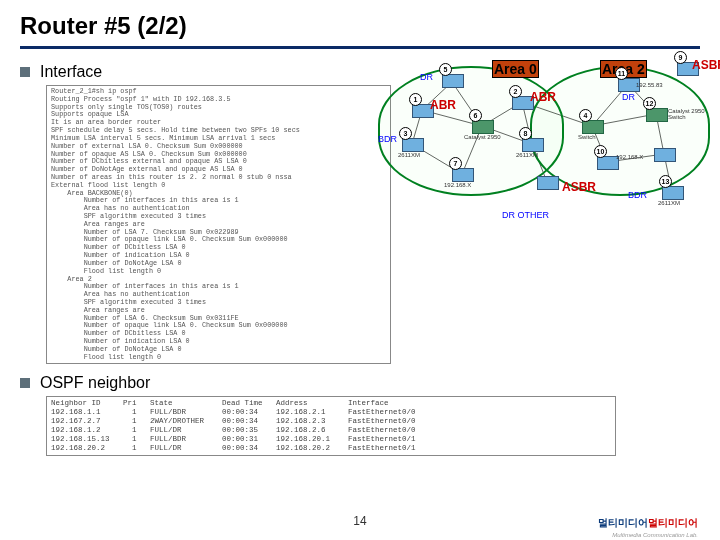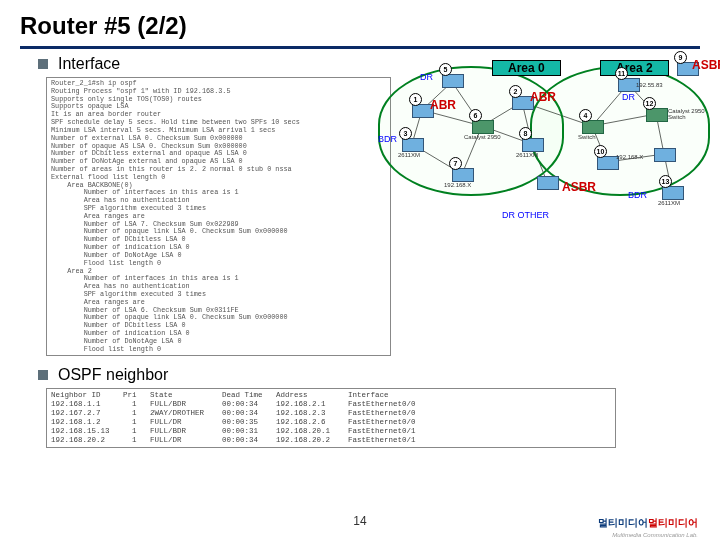--- a/index.html
+++ b/index.html
@@ -1,33 +1,33 @@
 <!DOCTYPE html>
 <html><head>
 <meta charset="utf-8">
 <style>
   html,body{margin:0;padding:0;font-family:Verdana,Arial,sans-serif;background:#fff;color:#000}
   .slide{position:relative;width:720px;height:540px;box-sizing:border-box;padding:8px 20px 20px 20px;overflow:hidden}
-  .title{font-size:24px;font-weight:bold;border-bottom:3px solid #0a2a66;padding:4px 0 6px 0;margin-bottom:6px}
-  .bullet{display:flex;align-items:flex-start;gap:10px;margin:6px 0 4px 18px}
+  .title{font-size:24px;font-weight:bold;border-bottom:3px solid #0a2a66;padding:4px 0 6px 0;margin-bottom:14px}
+  .bullet{display:flex;align-items:flex-start;gap:10px;margin:6px 0 4px 0}
   .sq{width:10px;height:10px;background:#5d6f7a;margin-top:4px;flex:0 0 auto}
   .bullet-txt{font-size:16px}
   .term-box{margin:2px 0 10px 26px;border:1px solid #888;background:#fff;width:335px;font-family:Liberation Mono, monospace;font-size:6.8px;line-height:1.15;padding:2px 4px;color:#555;white-space:pre}
   .neighbor-box{margin:2px 0 0 26px;border:1px solid #888;background:#fff;width:560px;font-family:"Courier New",monospace;font-size:7.5px;line-height:1.2;padding:2px 4px;color:#444;white-space:pre}
   .page-num{position:absolute;bottom:12px;left:0;right:0;text-align:center;font-size:12px;color:#333}
   .footer-logo{position:absolute;bottom:10px;right:22px;font-size:10px;font-weight:bold;color:#0a3a7a}
   .footer-logo span{color:#c00}
   .footer-sub{position:absolute;bottom:2px;right:22px;font-size:6px;color:#999;font-style:italic}
 
   
   .topo{position:absolute;top:54px;left:372px;width:336px;height:170px;font-size:7px}
   .area{position:absolute;border:2px solid #008020;border-radius:50% / 45%;background:rgba(0,255,0,0.02)}
   .area0{left:6px;top:12px;width:182px;height:126px}
   .area2{left:158px;top:12px;width:176px;height:126px}
-  .area-lbl{position:absolute;border:1px solid #000;background:#14b8a6;padding:0 15px;font-weight:bold;font-size:12px}
+  .area-lbl{position:absolute;border:1px solid #000;background:#c2410c;padding:0 1px;font-weight:bold;font-size:14px}
   .lbl-a0{top:6px;left:120px}
   .lbl-a2{top:6px;left:228px}
   .node{position:absolute;text-align:center}
   .router{width:20px;height:12px;background:#6fb0df;border:1px solid #357;display:block}
   .switch{width:20px;height:12px;background:#4c966a;border:1px solid #264;display:block}
   .id-badge{position:absolute;top:-11px;left:-3px;width:11px;height:11px;border-radius:50%;background:#fff;border:1px solid #000;font-size:7px;line-height:11px;text-align:center;font-weight:bold}
   .redtxt{color:#c00;font-weight:bold;position:absolute;font-size:12px}
   .bluetxt{color:#00f;font-weight:normal;position:absolute;font-size:9px}
   .smalllbl{position:absolute;font-size:6px;color:#333}
   svg.links{position:absolute;top:0;left:0;width:336px;height:170px}

